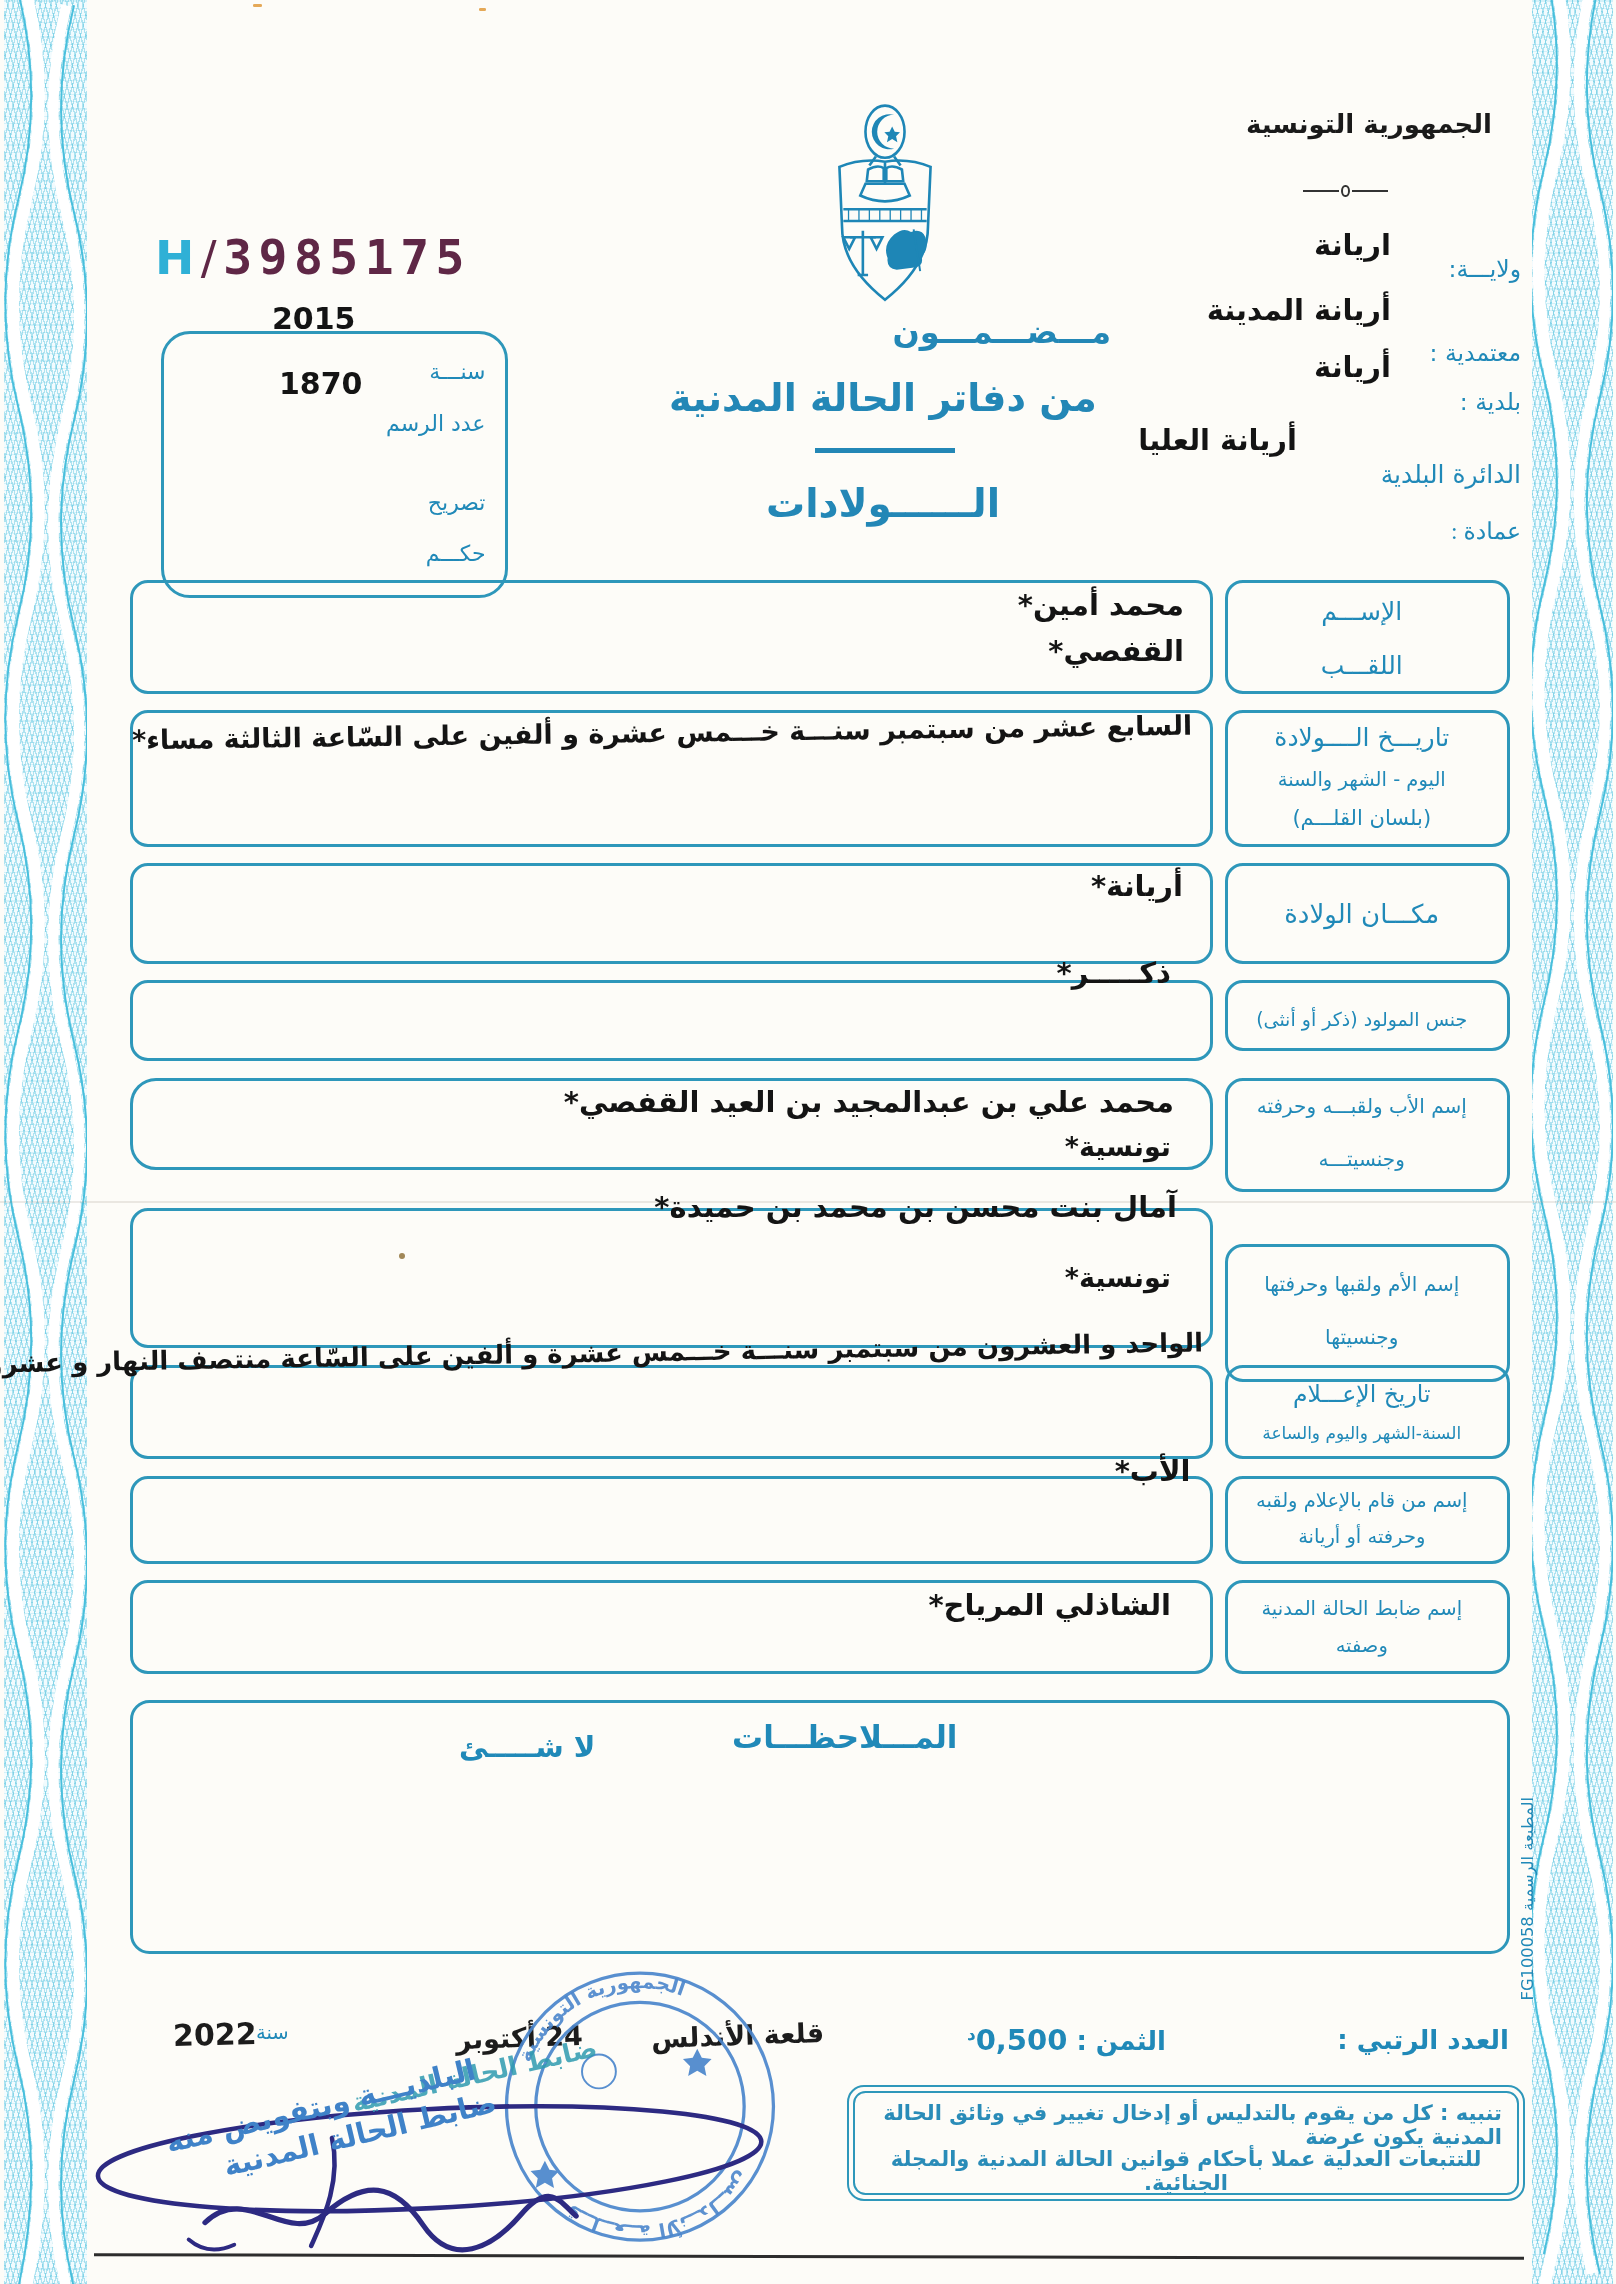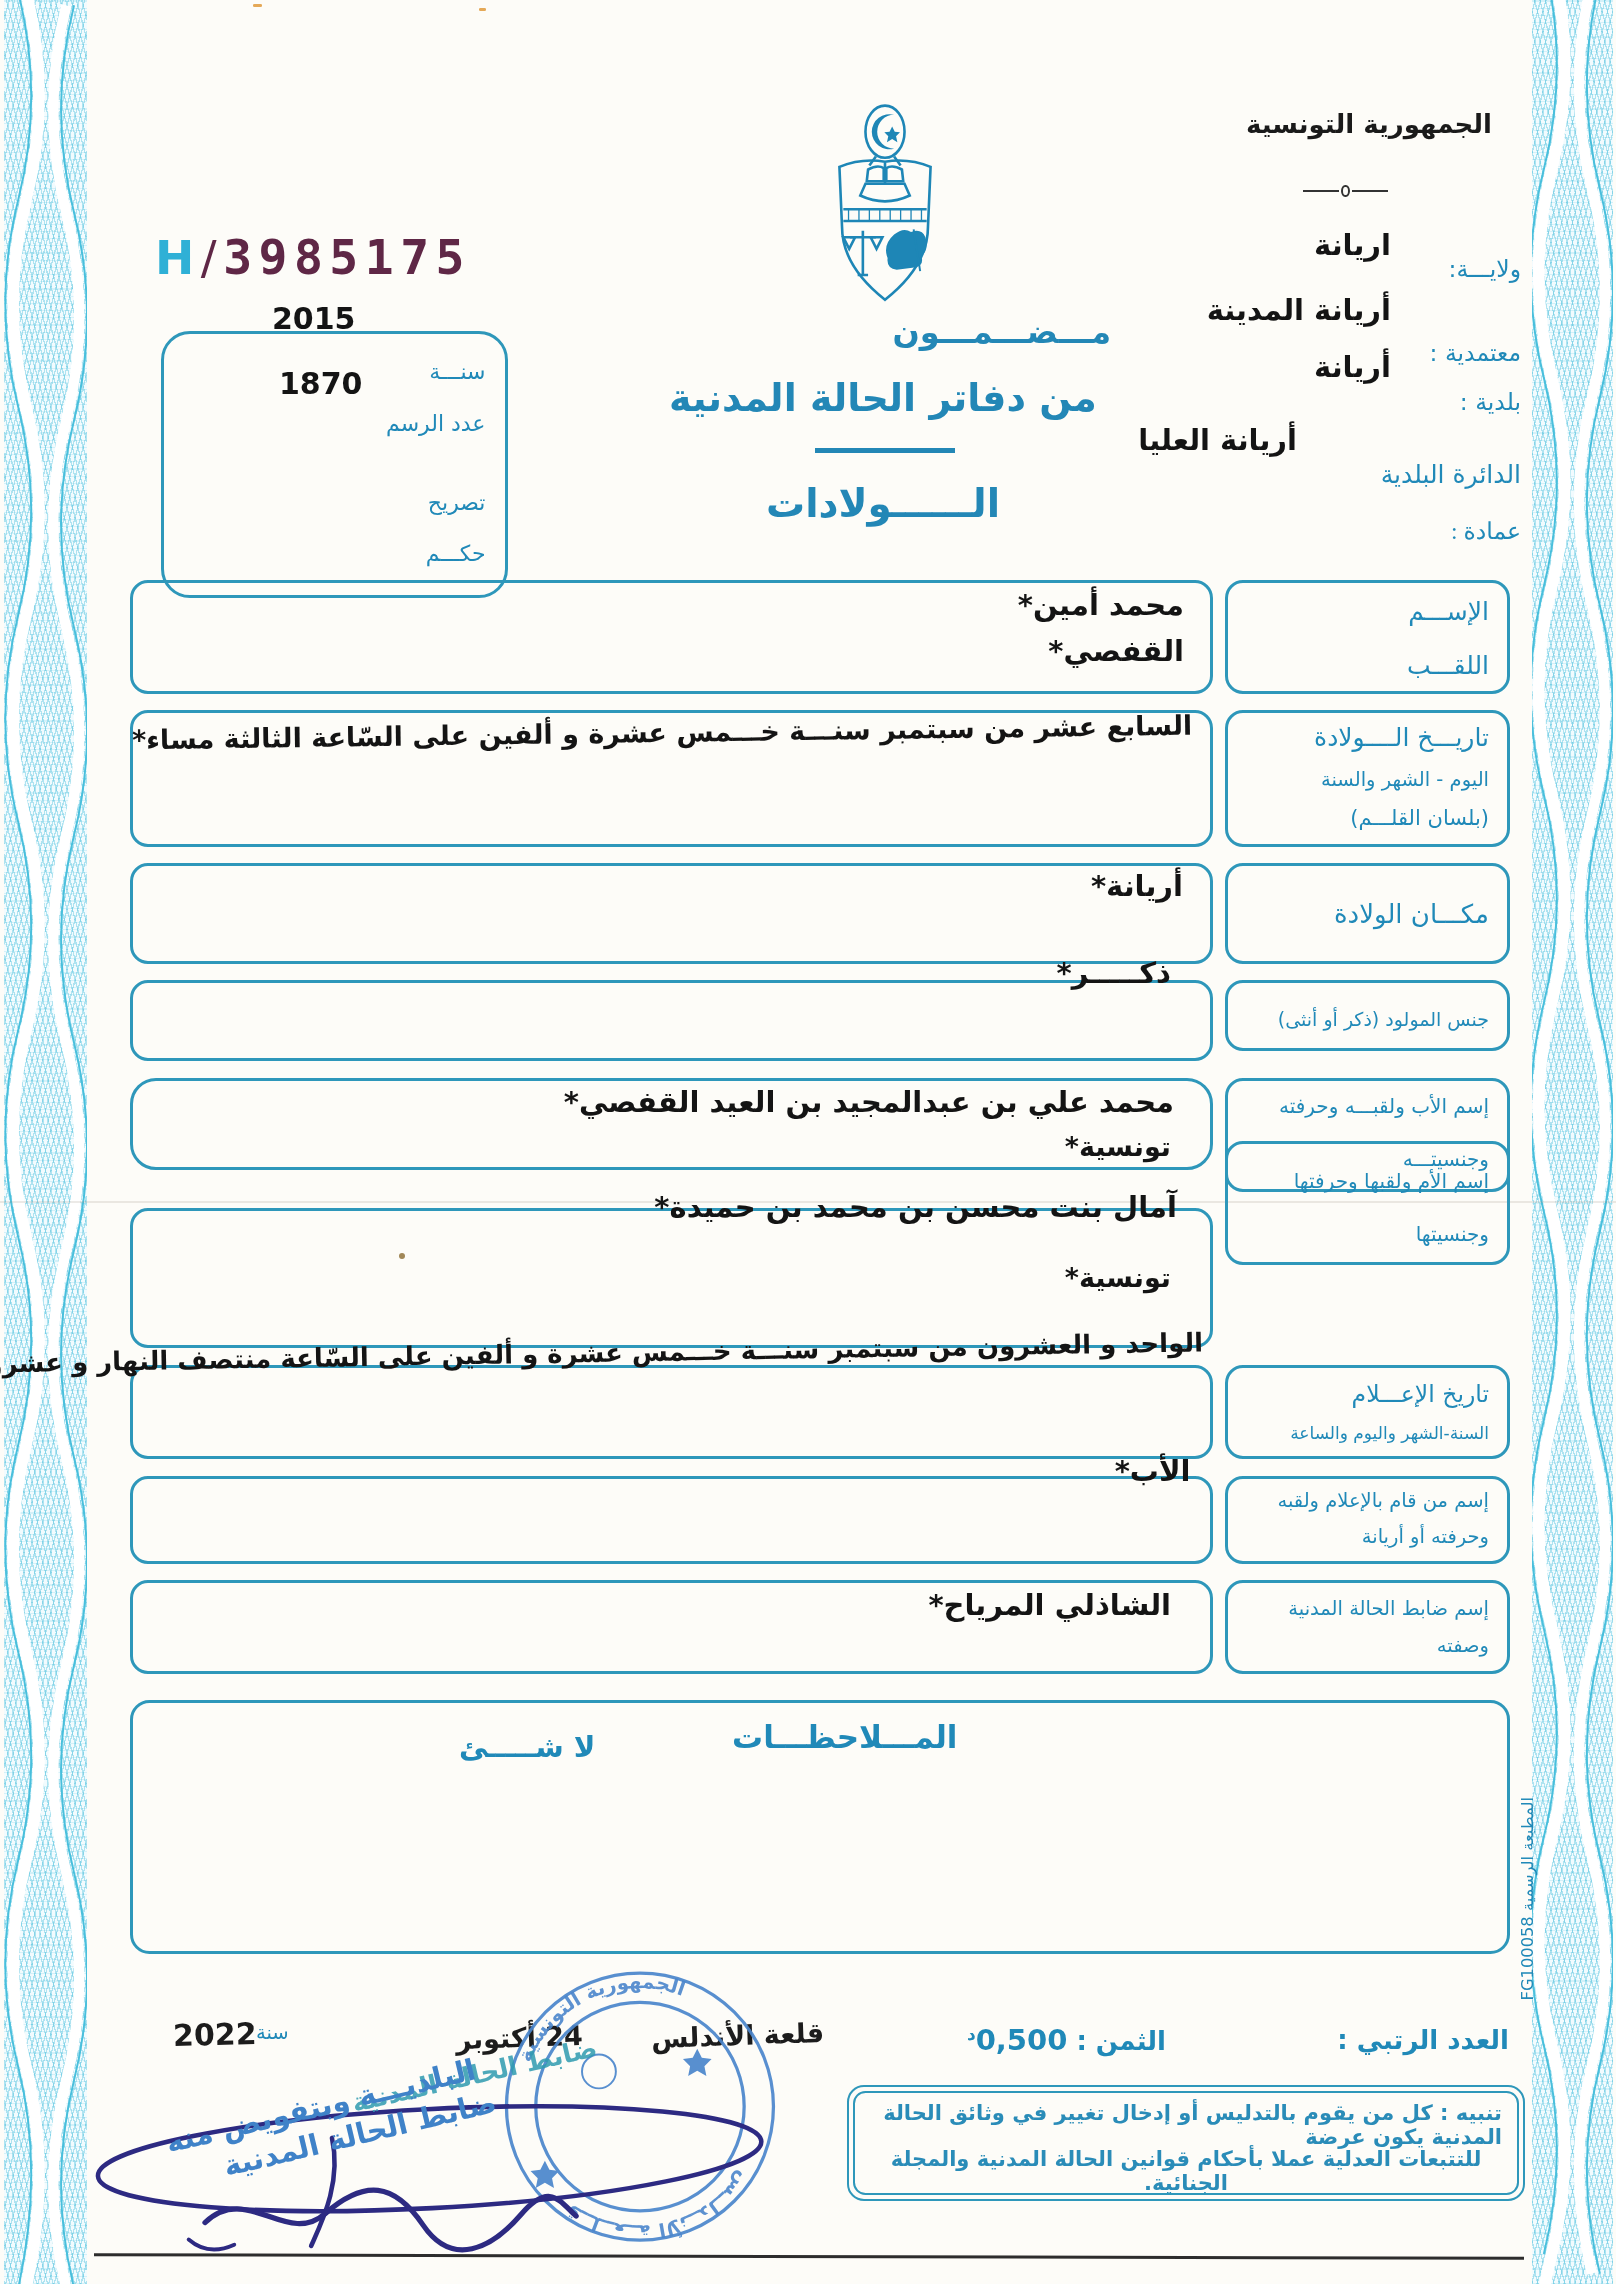--- a/index.html
+++ b/index.html
@@ -57,21 +57,21 @@
   .title-wrap{position:absolute;left:655px;top:306px;width:456px;text-align:center;color:var(--titleblue);}
   .t1{position:absolute;top:6.5px;width:100%;font-size:32px;font-weight:700;text-align:right;}
   .t2{position:absolute;top:70px;width:100%;font-size:38px;font-weight:700;}
   .t-underline{position:absolute;top:142px;left:160px;width:140px;height:4.6px;background:var(--titleblue);}
   .t3{position:absolute;top:175px;width:100%;font-size:39px;font-weight:700;}
 
   
   .vbox,.lbox{position:absolute;border:3.3px solid var(--accent);border-radius:18px;}
   .vbox{left:130px;width:1083px;}
   .lbox{left:1225px;width:285px;}
-  .lbox .ll{position:absolute;right:18px;left:6.5px;text-align:right;color:var(--labelblue);}
+  .lbox .ll{position:absolute;right:18px;left:6.5px;text-align:center;color:var(--labelblue);}
   .val{position:absolute;font-weight:700;color:var(--ink);white-space:nowrap;}
 
   
   .remarks-box{position:absolute;left:130px;top:1700px;width:1380px;height:254px;border:3.3px solid var(--accent);border-radius:19.5px;}
   .remarks-label{position:absolute;left:599px;top:16.3px;font-size:31px;font-weight:700;color:var(--labelblue);white-space:nowrap;}
   .remarks-value{position:absolute;left:326px;top:27px;font-size:29px;font-weight:700;color:var(--labelblue);white-space:nowrap;}
 
   
   .order-label{top:2025px;right:107px;font-size:26px;font-weight:600;color:var(--labelblue);}
   .price{top:2023px;right:450px;font-size:26px;font-weight:600;color:var(--labelblue);}
@@ -228,21 +228,21 @@
   </div>
   <div class="lbox" style="top:1078px;height:114px;">
     <div class="ll ar" style="top:13px;font-size:20px;">إسم الأب ولقبـــه وحرفته</div>
     <div class="ll ar" style="top:66px;font-size:20px;">وجنسيتـــه</div>
   </div>
 
   <div class="vbox" style="top:1208px;height:140px;">
     <div class="val ar" style="top:-21px;right:33px;font-size:29px;z-index:4;">آمال بنت محسن بن محمد بن حميدة*</div>
     <div class="val ar" style="top:51px;right:39px;font-size:27px;">تونسية*</div>
   </div>
-  <div class="lbox" style="top:1141px;height:124px;">
+  <div class="lbox" style="top:1244px;height:138px;">
     <div class="ll ar" style="top:25px;font-size:20px;">إسم الأم ولقبها وحرفتها</div>
     <div class="ll ar" style="top:78px;font-size:20px;">وجنسيتها</div>
   </div>
 
   <div class="vbox" style="top:1365px;height:94px;">
     <div class="val ar" style="top:-29px;right:6.5px;font-size:26px;z-index:4;transform:rotate(-1deg);">الواحد و العشرون من سبتمبر سنـــة خـــمس عشرة و ألفين على السّاعة منتصف النهار و عشرون دقيقة*</div>
   </div>
   <div class="lbox" style="top:1365px;height:94px;">
     <div class="ll ar" style="top:11.7px;font-size:23.5px;">تاريخ الإعـــلام</div>
     <div class="ll ar" style="top:55px;font-size:17px;">السنة-الشهر واليوم والساعة</div>

